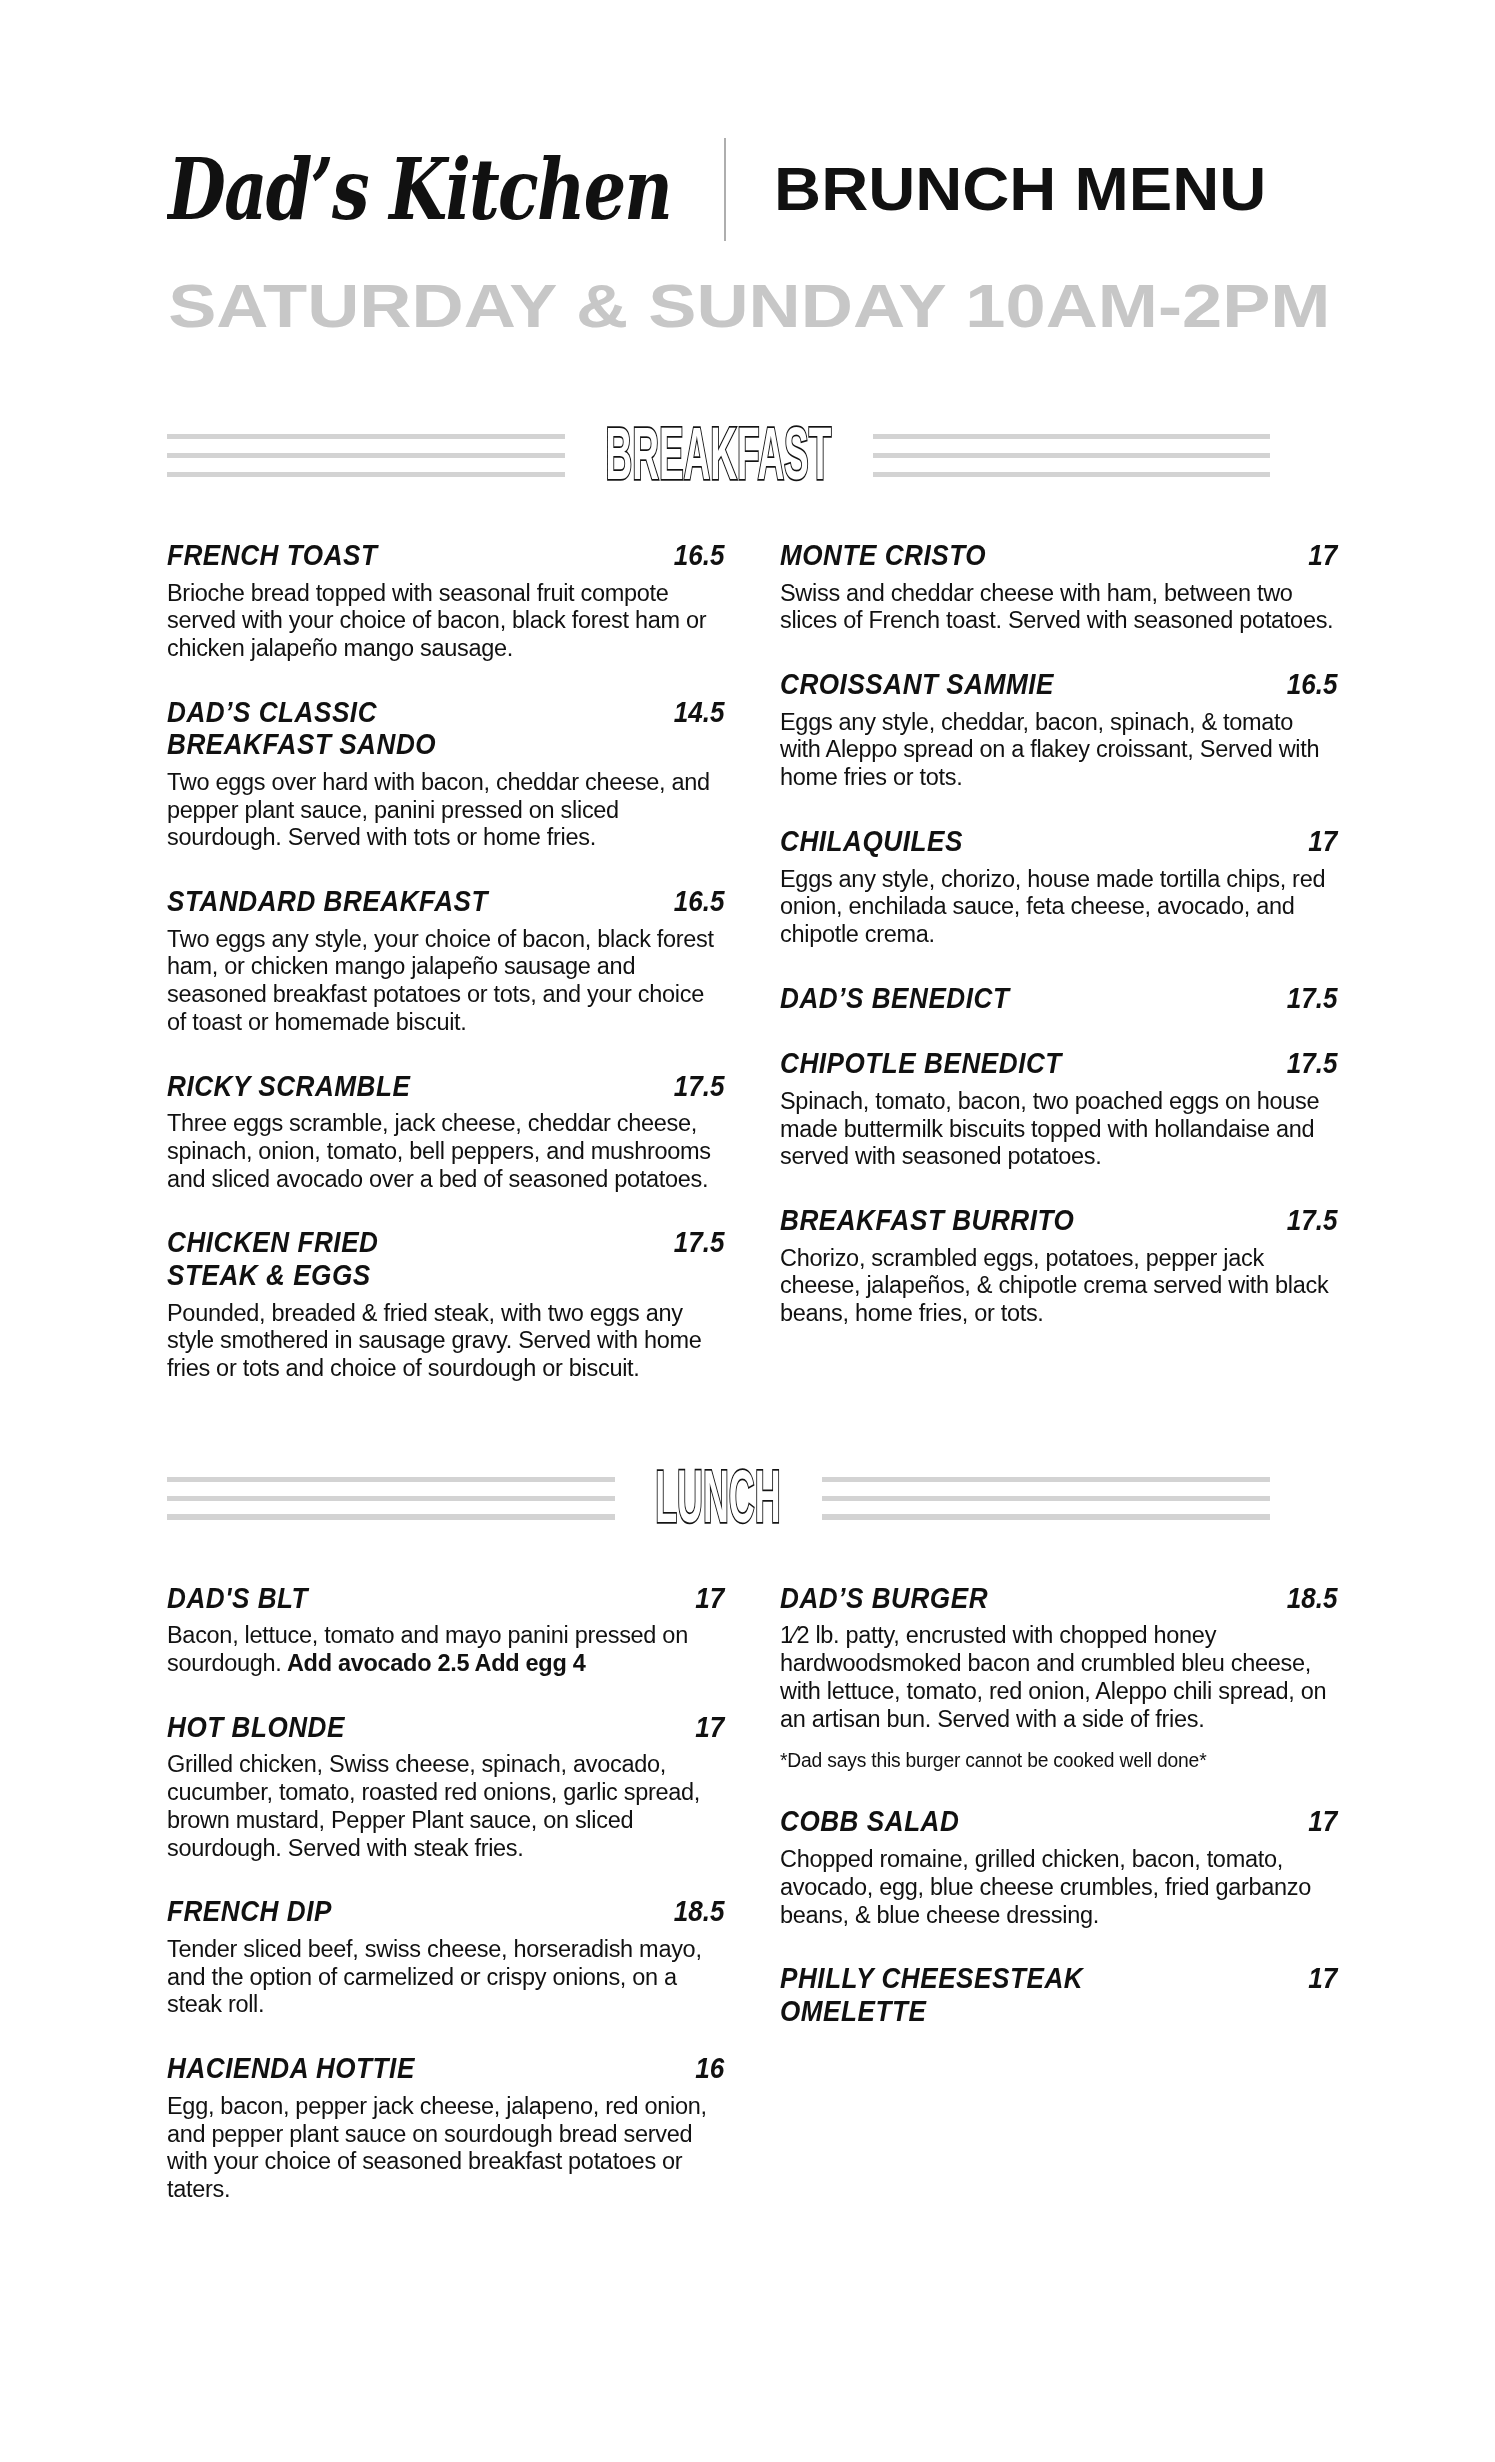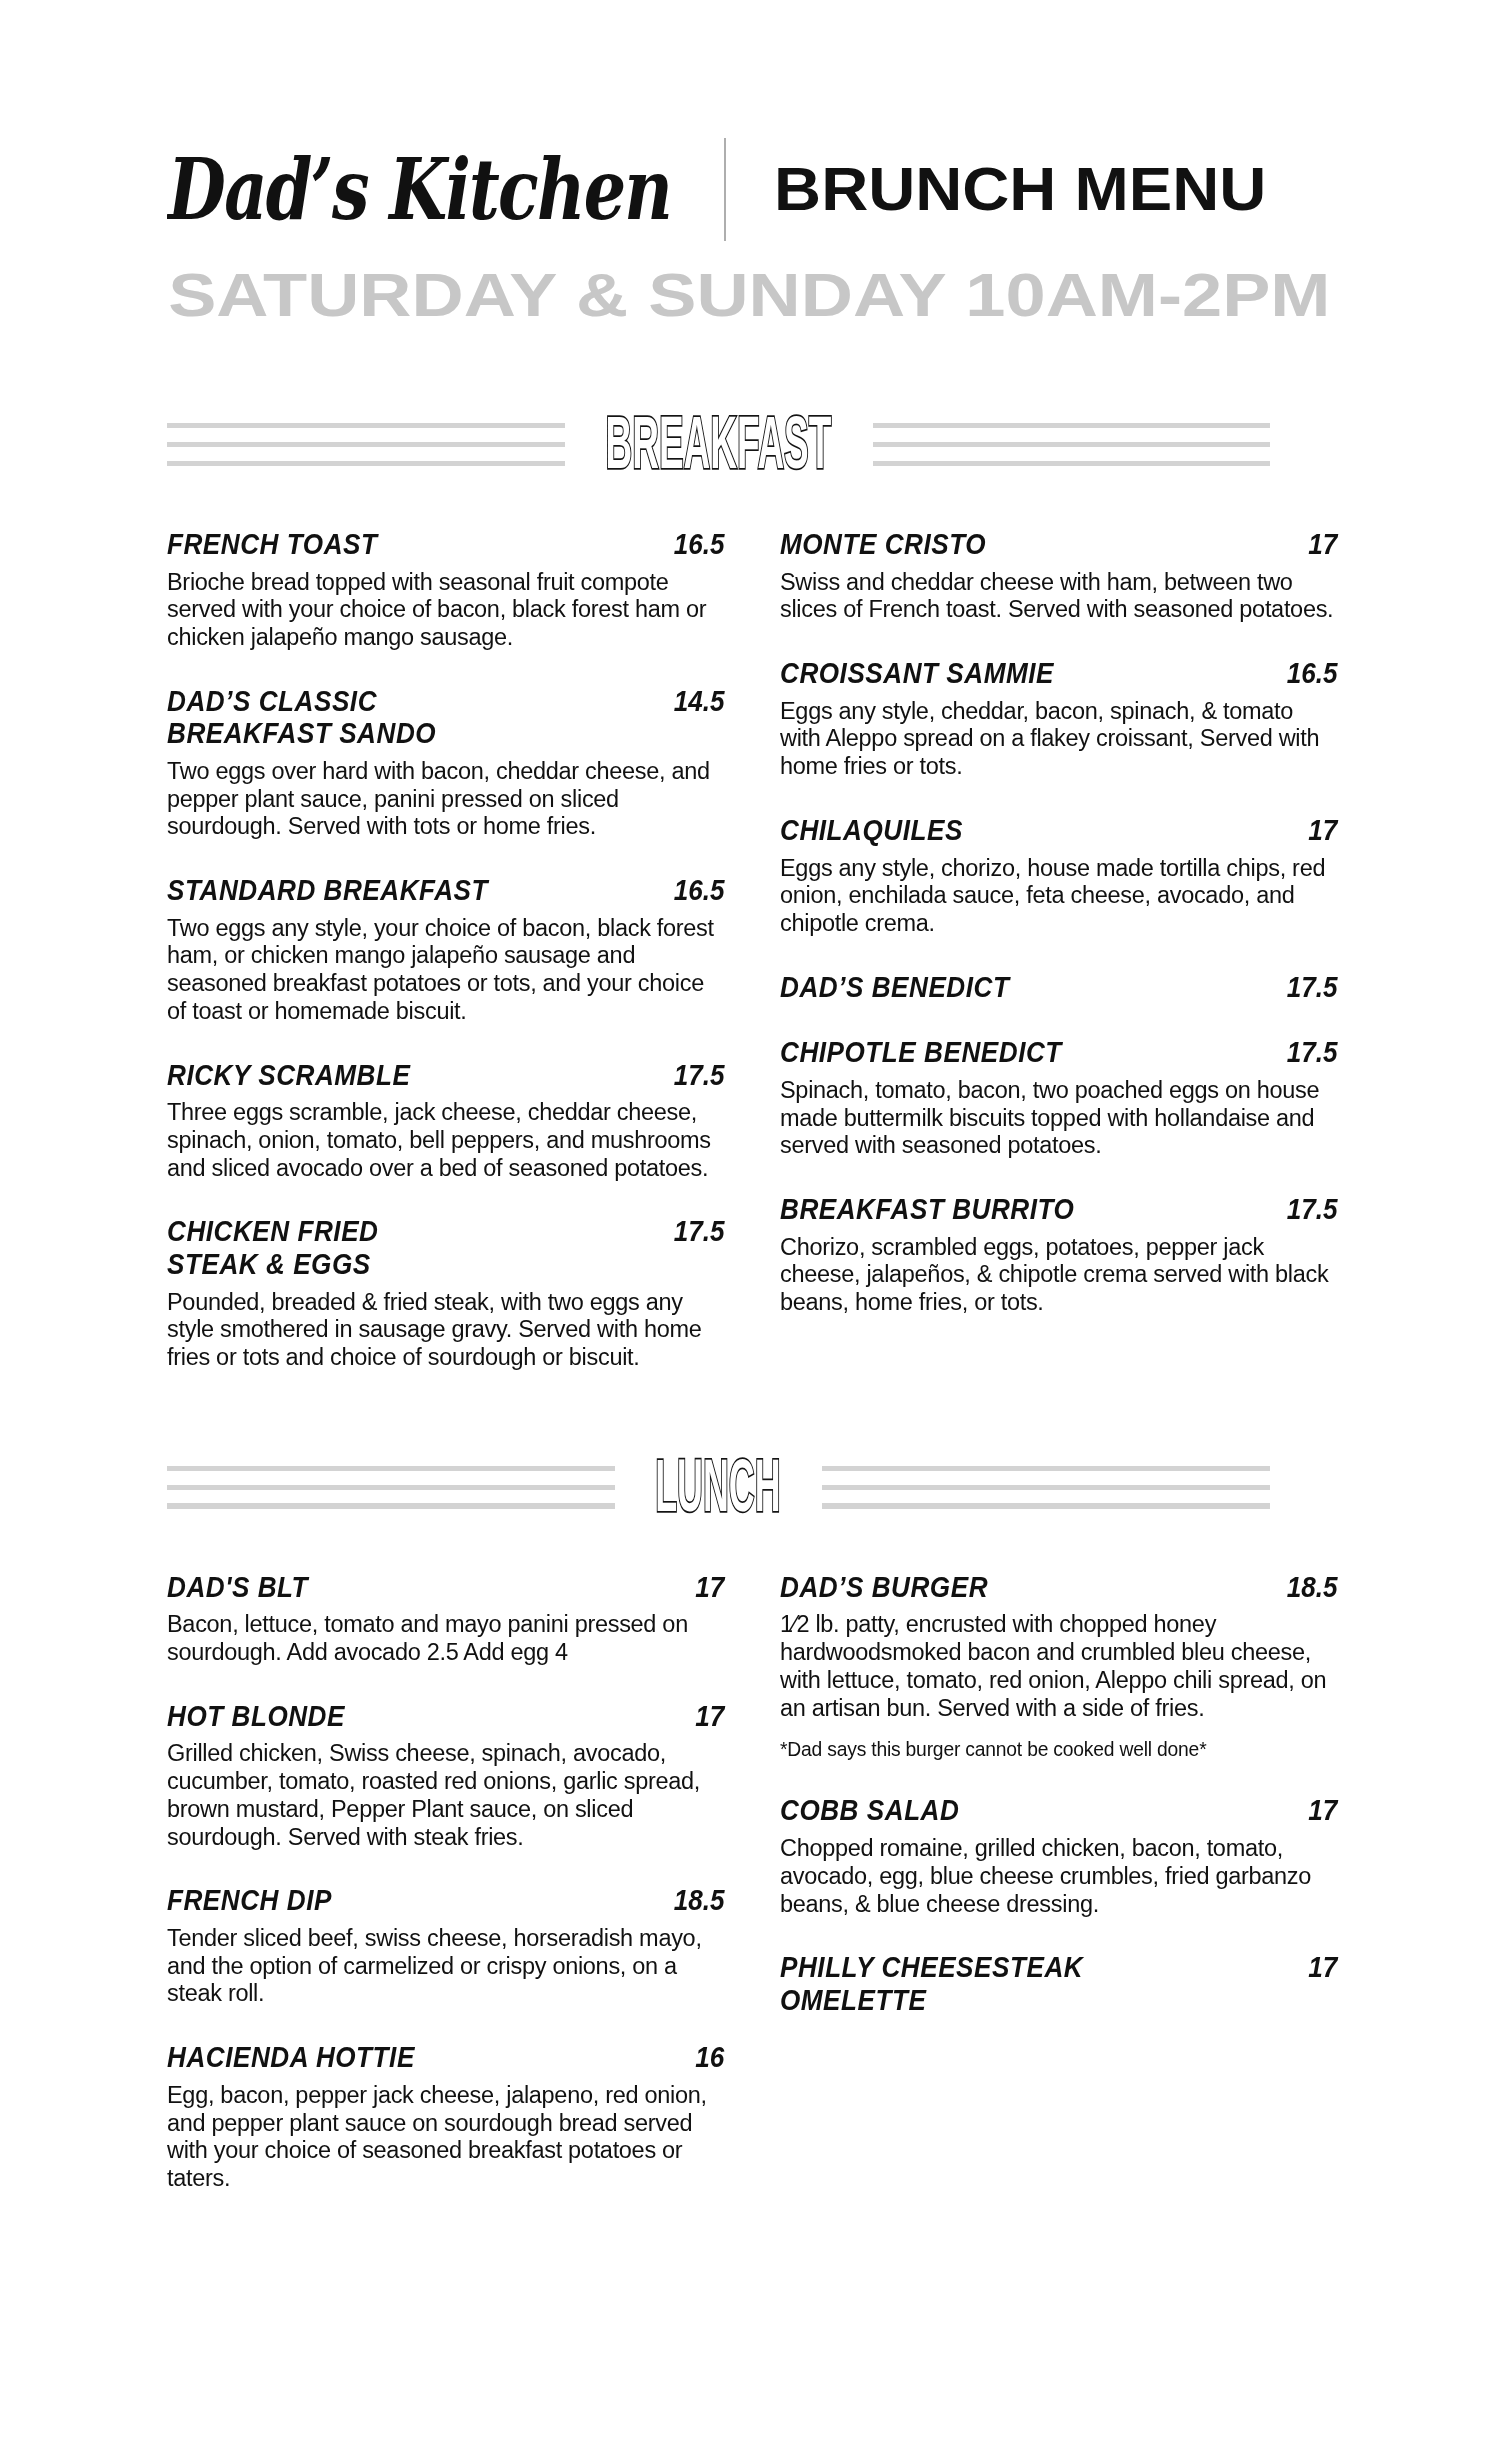--- a/index.html
+++ b/index.html
@@ -19,21 +19,21 @@
   }
   
   .masthead{display:flex;align-items:center;gap:47px;}
   .logo-text{
     font-family:"DejaVu Serif",serif;
     font-style:italic;font-weight:bold;fill:var(--ink);
     letter-spacing:-4px;
   }
   .vrule{width:2.9px;height:103px;background:#aeaeae;flex:0 0 auto;}
   .brunch-text{font-family:"Liberation Sans",sans-serif;font-weight:bold;fill:var(--ink);}
-  .subtitle-row{margin-top:15px;}
+  .subtitle-row{margin-top:26px;}
   .subtitle-text{font-family:"Liberation Sans",sans-serif;font-weight:bold;fill:var(--muted);}
   
   .section{margin-top:77px;}
   .divider{display:flex;align-items:center;gap:36px;}
   .rail{flex:1 1 auto;display:flex;flex-direction:column;gap:13.5px;}
   .rail i{display:block;height:5.3px;background:var(--rule);}
   .section-word{
     font-family:"Liberation Sans",sans-serif;
     font-weight:bold;
     fill:#ffffff;
@@ -51,21 +51,21 @@
     font-size:29px;font-weight:bold;line-height:1.12;
     letter-spacing:0.6px;white-space:pre-line;
     transform:scaleX(.9);transform-origin:left top;
   }
   .item-price{
     position:absolute;right:0;top:0;
     font-size:29px;font-weight:bold;
     transform:scaleX(.9);transform-origin:right top;
   }
   .item-desc{margin-top:8.2px;font-size:23.5px;line-height:1.18;letter-spacing:-0.3px;}
-  .item-desc b{font-weight:normal;}
+  .item-desc b{font-weight:bold;}
   .item-note{margin-top:16px;font-size:19.3px;line-height:1.2;letter-spacing:-0.2px;}
 </style>
 </head>
 <body>
 
 <div class="page">
 
   <div class="masthead">
     <svg width="545" height="126" viewBox="0 0 930 215" aria-hidden="true">
       <text class="logo-text" x="2" y="162" font-size="152" textLength="918" lengthAdjust="spacingAndGlyphs">Dad’s Kitchen</text>

